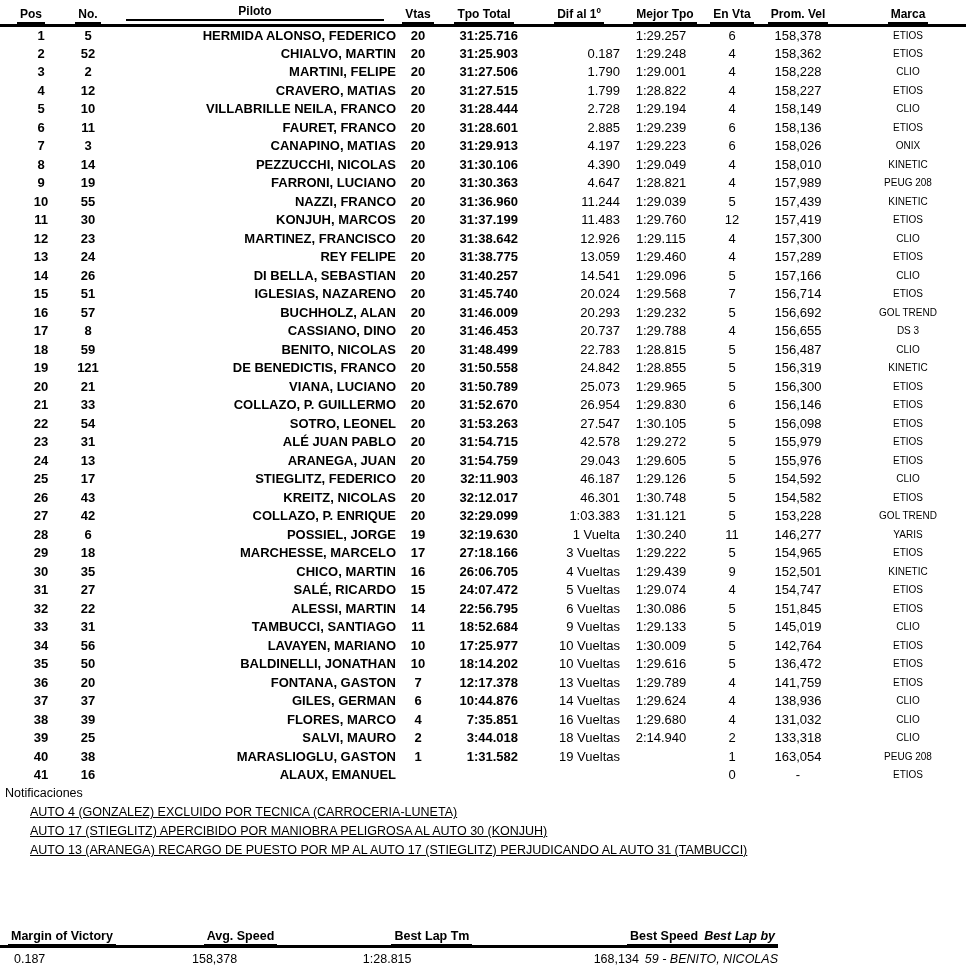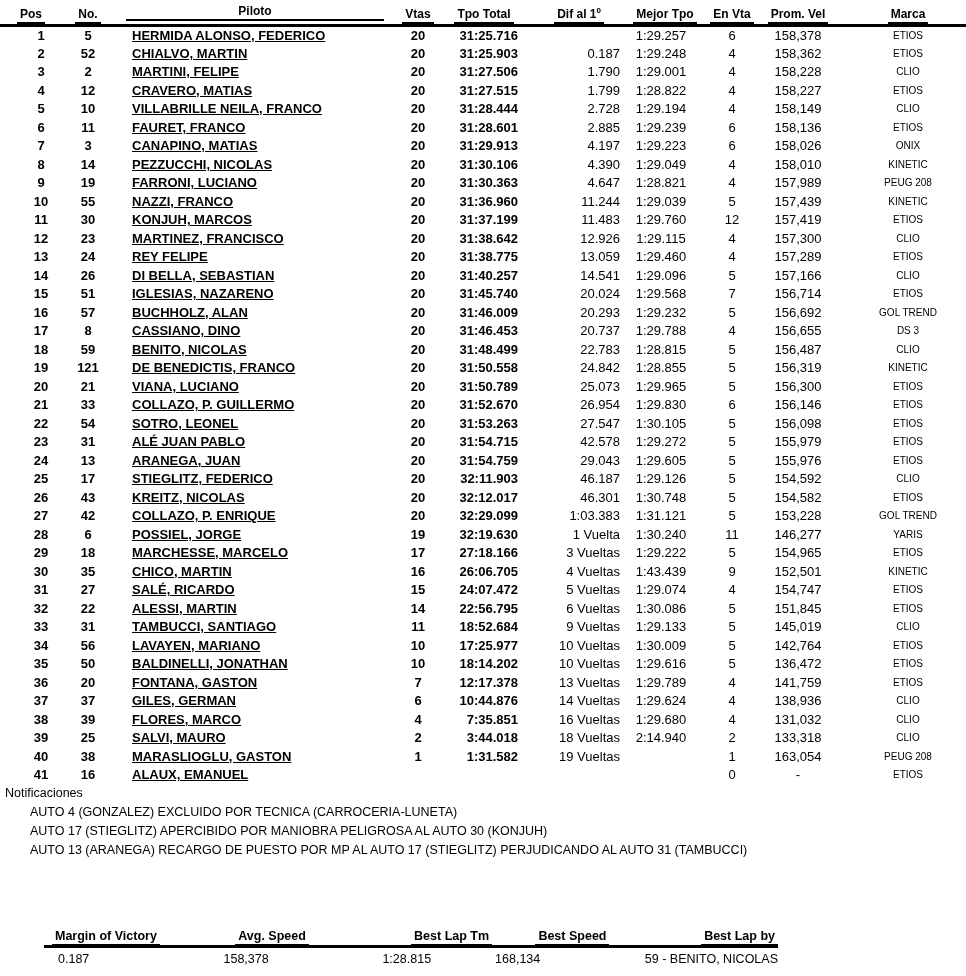--- a/index.html
+++ b/index.html
@@ -22,41 +22,41 @@
   th.col-piloto .hdr-u { display: block; margin: 0 12px; padding: 0 0 1px; }
   th.col-pos { }
   th.col-marca { padding-left: 18px; }
 
   tbody td {
     font-size: 13px; height: 18.5px; padding: 0;
     vertical-align: middle; white-space: nowrap; overflow: hidden;
   }
   .c-pos    { font-weight: bold; text-align: center; padding-left: 20px; }
   .c-no     { font-weight: bold; text-align: center; }
-  .c-piloto { font-weight: bold; text-align: left; padding-left: 18px; text-decoration: underline; }
+  .c-piloto { font-weight: bold; text-align: right; padding-left: 18px; }
   .c-vtas   { font-weight: bold; text-align: center; }
   .c-tpo    { font-weight: bold; text-align: right; padding-right: 10px; }
   .c-dif    { text-align: right; padding-right: 10px; }
   .c-mejor  { text-align: center; padding-right: 8px; }
   .c-envta  { text-align: center; }
   .c-prom   { text-align: center; }
   .c-marca  { text-align: center; font-size: 10px; padding-left: 18px; }
 
   
   .notifications { font-size: 12.5px; line-height: 19px; padding-left: 5px; }
-  .notif-line { padding-left: 25px; }
+  .notif-line { padding-left: 25px; text-decoration: underline; }
 
   
-  .summary { position: absolute; left: 0; top: 929px; width: 778px; font-size: 12.5px; padding-left: 44px; }
+  .summary { position: absolute; left: 0; top: 929px; width: 778px; font-size: 12.5px; }
   .summary-header { display: flex; border-bottom: 3px solid #000; padding: 0 0 2px 8px; font-weight: bold; }
   .summary-values { display: flex; padding: 4px 0 0 8px; }
   .s-col { white-space: nowrap; }
   .s-val { padding-left: 6px; }
   .sw0 { width: 199px; } .sw1 { width: 191px; } .sw2 { width: 135px; }
-  .sw3 { width: 180px; } .sw4 { flex: 1; }
+  .sw3 { width: 180px; text-align: right; } .sw4 { flex: 1; font-style: italic; }
 </style>
 </head>
 <body>
 
 <table class="results">
   <colgroup>
     <col style="width:62px">
       <col style="width:52px">
       <col style="width:282px">
     <col style="width:44px">
@@ -432,21 +432,21 @@
         <td class="c-prom">154,965</td>
         <td class="c-marca">ETIOS</td>
       </tr>
       <tr>
         <td class="c-pos">30</td>
         <td class="c-no">35</td>
         <td class="c-piloto">CHICO, MARTIN</td>
         <td class="c-vtas">16</td>
         <td class="c-tpo">26:06.705</td>
         <td class="c-dif">4 Vueltas</td>
-        <td class="c-mejor">1:43.439</td>
+        <td class="c-mejor">1:29.439</td>
         <td class="c-envta">9</td>
         <td class="c-prom">152,501</td>
         <td class="c-marca">KINETIC</td>
       </tr>
       <tr>
         <td class="c-pos">31</td>
         <td class="c-no">27</td>
         <td class="c-piloto">SALÉ, RICARDO</td>
         <td class="c-vtas">15</td>
         <td class="c-tpo">24:07.472</td>

